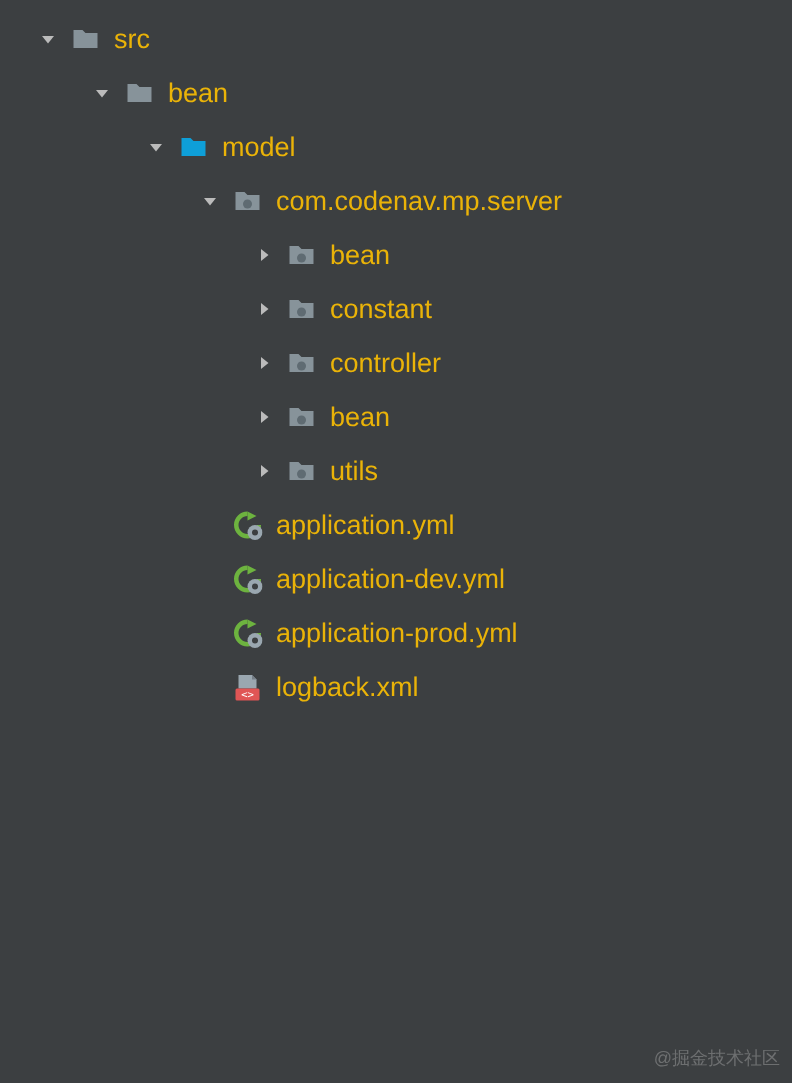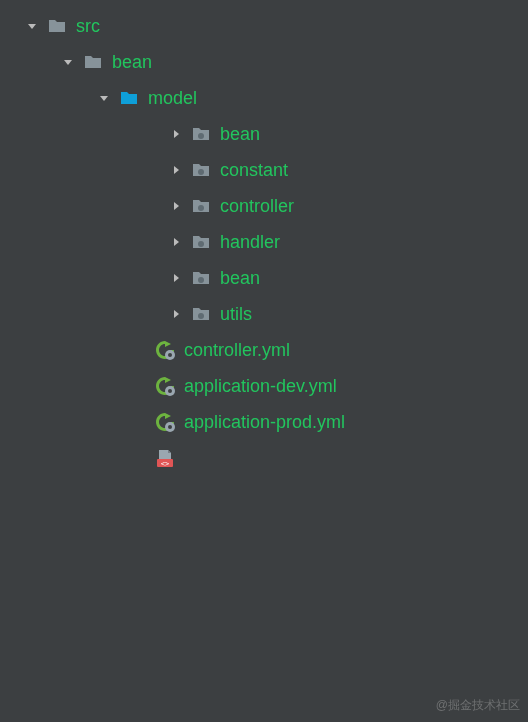--- a/index.html
+++ b/index.html
@@ -48,21 +48,21 @@
     .icon {
       width: 22px;
       height: 22px;
       display: inline-flex;
       align-items: center;
       justify-content: center;
       flex-shrink: 0;
       margin-right: 8px;
     }
     .label {
-      color: #22c55e;
+      color: #eab308;
     }
     .watermark {
       position: absolute;
       right: 8px;
       bottom: 8px;
       font-size: 12px;
       color: rgba(200,200,200,0.35);
     }
   </style>
 </head>
@@ -105,20 +105,35 @@
         </svg>
       </span>
       <span class="icon">
         <svg width="20" height="20" viewBox="0 0 20 20">
           <path fill="#0e9fd8" d="M2 4 L8 4 L10 6 L18 6 L18 16 L2 16 Z"></path>
         </svg>
       </span>
       <span class="label">model</span>
     </div>
     <div class="tree-row">
+      <span class="indent" style="width: 128px;"></span>
+      <span class="arrow">
+        <svg width="12" height="12" viewBox="0 0 12 12">
+          <path d="M2 4 L10 4 L6 9 Z"></path>
+        </svg>
+      </span>
+      <span class="icon">
+        <svg width="20" height="20" viewBox="0 0 20 20">
+          <path fill="#87939a" d="M2 4 L8 4 L10 6 L18 6 L18 16 L2 16 Z"></path>
+          <circle fill="#5f6b72" cx="10" cy="12" r="3"></circle>
+        </svg>
+      </span>
+      <span class="label">com.codenav.mp.server</span>
+    </div>
+    <div class="tree-row">
       <span class="indent" style="width: 164px;"></span>
       <span class="arrow">
         <svg width="12" height="12" viewBox="0 0 12 12">
           <path d="M4 2 L4 10 L9 6 Z"></path>
         </svg>
       </span>
       <span class="icon">
         <svg width="20" height="20" viewBox="0 0 20 20">
           <path fill="#87939a" d="M2 4 L8 4 L10 6 L18 6 L18 16 L2 16 Z"></path>
           <circle fill="#5f6b72" cx="10" cy="12" r="3"></circle>
@@ -148,35 +163,20 @@
           <path d="M4 2 L4 10 L9 6 Z"></path>
         </svg>
       </span>
       <span class="icon">
         <svg width="20" height="20" viewBox="0 0 20 20">
           <path fill="#87939a" d="M2 4 L8 4 L10 6 L18 6 L18 16 L2 16 Z"></path>
           <circle fill="#5f6b72" cx="10" cy="12" r="3"></circle>
         </svg>
       </span>
       <span class="label">controller</span>
-    </div>
-    <div class="tree-row">
-      <span class="indent" style="width: 164px;"></span>
-      <span class="arrow">
-        <svg width="12" height="12" viewBox="0 0 12 12">
-          <path d="M4 2 L4 10 L9 6 Z"></path>
-        </svg>
-      </span>
-      <span class="icon">
-        <svg width="20" height="20" viewBox="0 0 20 20">
-          <path fill="#87939a" d="M2 4 L8 4 L10 6 L18 6 L18 16 L2 16 Z"></path>
-          <circle fill="#5f6b72" cx="10" cy="12" r="3"></circle>
-        </svg>
-      </span>
-      <span class="label">handler</span>
     </div>
     <div class="tree-row">
       <span class="indent" style="width: 164px;"></span>
       <span class="arrow">
         <svg width="12" height="12" viewBox="0 0 12 12">
           <path d="M4 2 L4 10 L9 6 Z"></path>
         </svg>
       </span>
       <span class="icon">
         <svg width="20" height="20" viewBox="0 0 20 20">
@@ -205,21 +205,21 @@
       <span class="indent" style="width: 128px;"></span>
       <span class="arrow-spacer"></span>
       <span class="icon">
         <svg width="20" height="20" viewBox="0 0 20 20">
           <path fill="#6db33f" d="M10 1 C5 1 1 5 1 10 C1 15 5 19 10 19 C15 19 19 15 19 10 L16 10 C16 13.3 13.3 16 10 16 C6.7 16 4 13.3 4 10 C4 6.7 6.7 4 10 4 L10 1 Z"></path>
           <path fill="#6db33f" d="M10 1 L10 7 L16 4 Z"></path>
           <circle fill="#9aa7b0" cx="15" cy="15" r="5"></circle>
           <circle fill="#3c3f41" cx="15" cy="15" r="2"></circle>
         </svg>
       </span>
-      <span class="label">controller.yml</span>
+      <span class="label">application.yml</span>
     </div>
     <div class="tree-row">
       <span class="indent" style="width: 128px;"></span>
       <span class="arrow-spacer"></span>
       <span class="icon">
         <svg width="20" height="20" viewBox="0 0 20 20">
           <path fill="#6db33f" d="M10 1 C5 1 1 5 1 10 C1 15 5 19 10 19 C15 19 19 15 19 10 L16 10 C16 13.3 13.3 16 10 16 C6.7 16 4 13.3 4 10 C4 6.7 6.7 4 10 4 L10 1 Z"></path>
           <path fill="#6db33f" d="M10 1 L10 7 L16 4 Z"></path>
           <circle fill="#9aa7b0" cx="15" cy="15" r="5"></circle>
           <circle fill="#3c3f41" cx="15" cy="15" r="2"></circle>
@@ -244,16 +244,17 @@
       <span class="indent" style="width: 128px;"></span>
       <span class="arrow-spacer"></span>
       <span class="icon">
         <svg width="20" height="20" viewBox="0 0 20 20">
           <path fill="#9aa7b0" d="M4 2 L13 2 L16 5 L16 11 L4 11 Z"></path>
           <path fill="#767f87" d="M13 2 L13 5 L16 5 Z"></path>
           <rect fill="#e05555" x="2" y="11" width="16" height="8" rx="1"></rect>
           <text x="10" y="17.5" font-size="7" fill="#ffffff" text-anchor="middle" font-family="monospace">&lt;&gt;</text>
         </svg>
       </span>
+      <span class="label">logback.xml</span>
     </div>
   </div>
 
 <div class="watermark">@掘金技术社区</div>
 
 </body></html>

